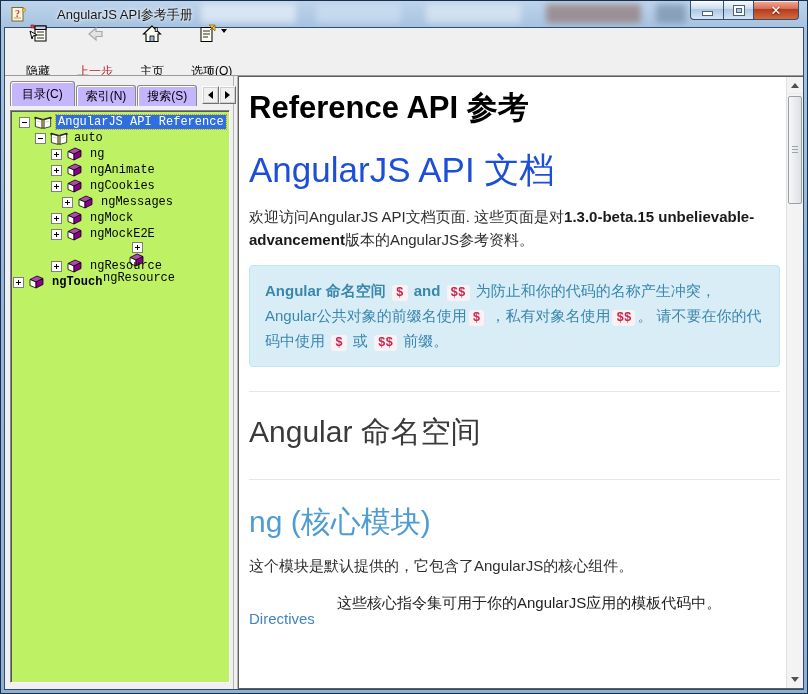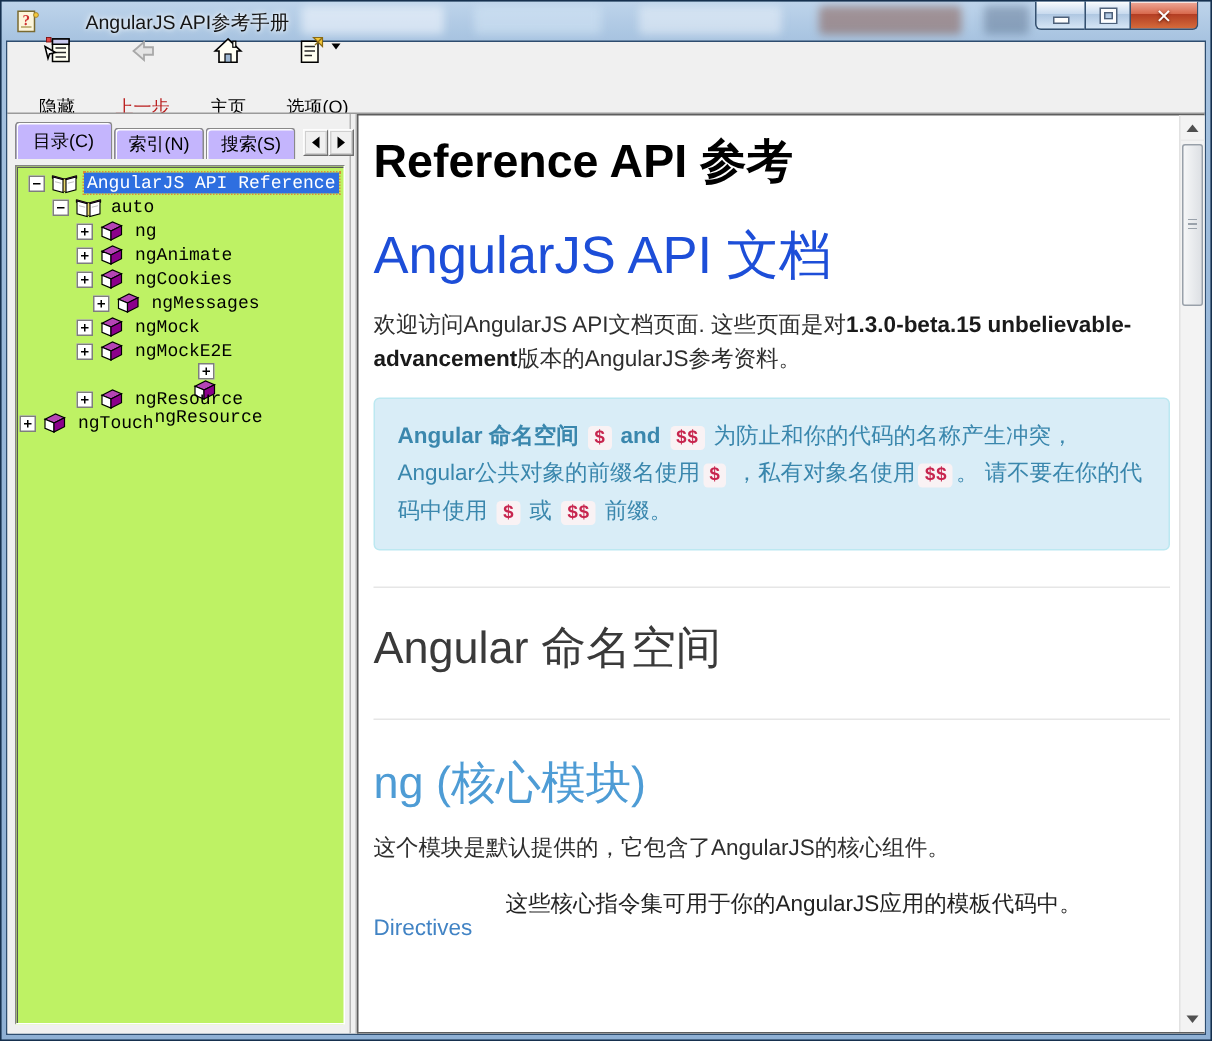--- a/index.html
+++ b/index.html
@@ -295,21 +295,21 @@
             </div>
             <div class="tree-row" style="padding-left: 38px;">
               <span class="toggle plus"></span>
               <span class="tree-icon"><svg viewBox="0 0 17 14" width="17" height="14">
                   <polygon points="2,4.5 9,1 15,3.5 8,7" fill="#B545B5" stroke="#000" stroke-width="0.8"></polygon>
                   <polygon points="2,4.5 8,7 8,13 2,10.5" fill="#FFFFFF" stroke="#000" stroke-width="0.8"></polygon>
                   <polygon points="8,7 15,3.5 15,9.5 8,13" fill="#8B008B" stroke="#000" stroke-width="0.8"></polygon>
                 </svg></span>
               <span class="tree-label">ngResource</span>
             </div>
-            <div class="tree-row" style="">
+            <div class="tree-row" style=" font-weight: bold;">
               <span class="toggle plus"></span>
               <span class="tree-icon"><svg viewBox="0 0 17 14" width="17" height="14">
                   <polygon points="2,4.5 9,1 15,3.5 8,7" fill="#B545B5" stroke="#000" stroke-width="0.8"></polygon>
                   <polygon points="2,4.5 8,7 8,13 2,10.5" fill="#FFFFFF" stroke="#000" stroke-width="0.8"></polygon>
                   <polygon points="8,7 15,3.5 15,9.5 8,13" fill="#8B008B" stroke="#000" stroke-width="0.8"></polygon>
                 </svg></span>
               <span class="tree-label">ngTouch</span>
             </div>
           </div>
       </div>

